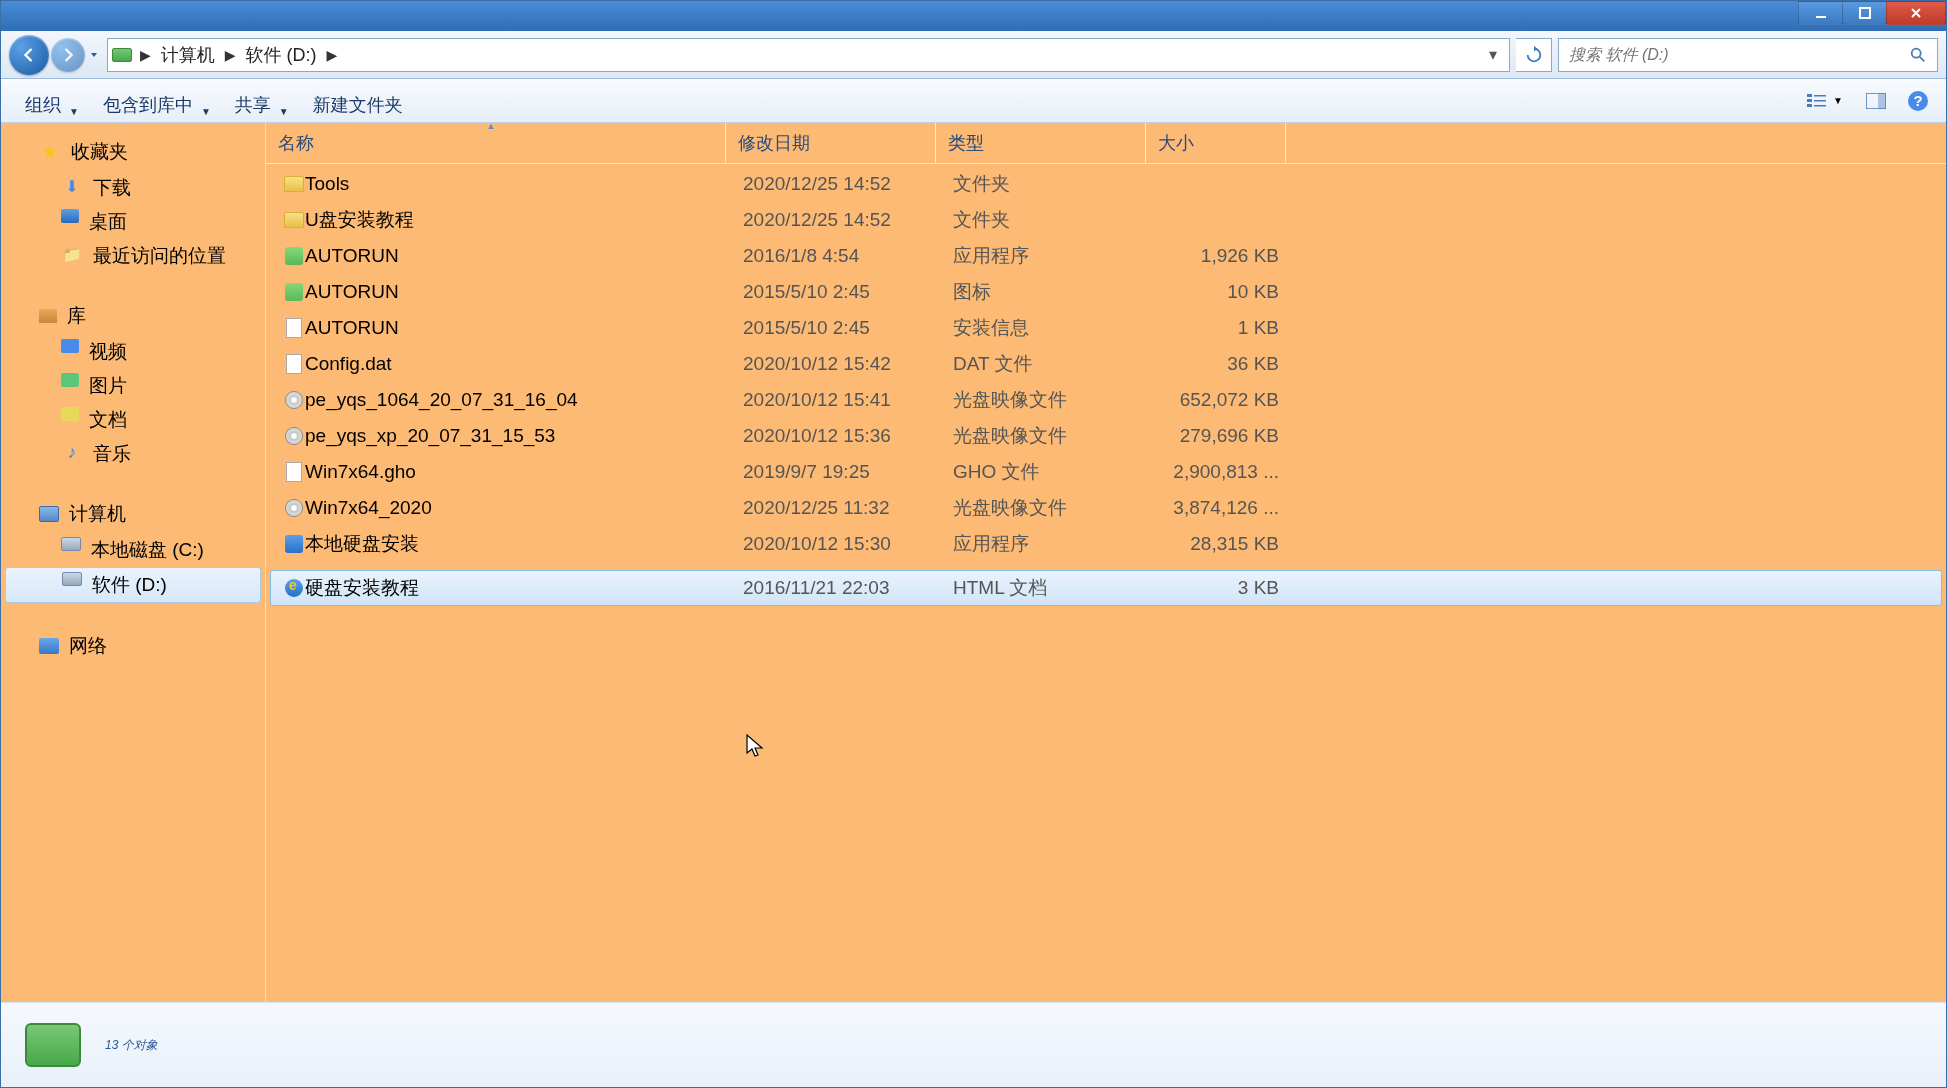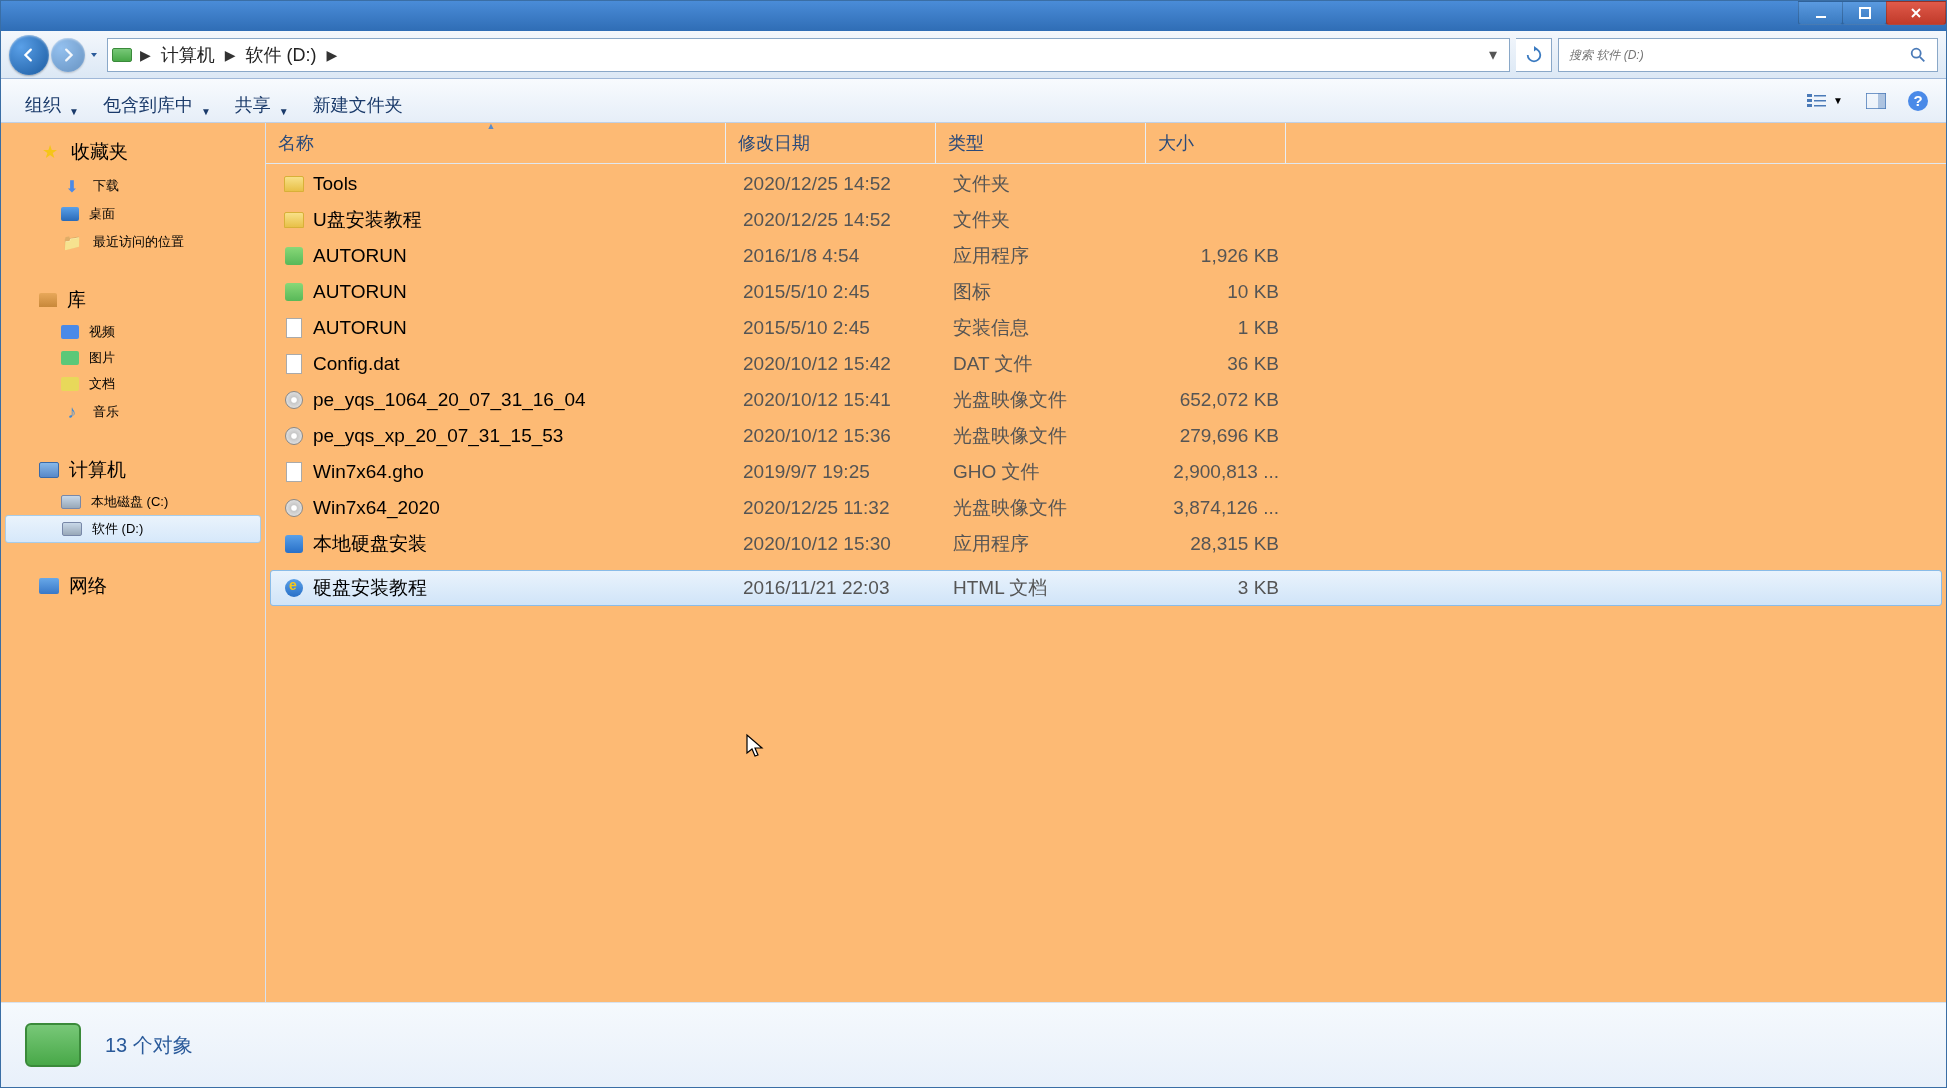--- a/index.html
+++ b/index.html
@@ -24,40 +24,40 @@
 .nav-dropdown-tiny svg { width: 8px; height: 8px; fill: #2a5a9a; }
 .address-bar { flex: 1; height: 34px; background: #fff; border: 1px solid #8aa8c8; display: flex; align-items: center; padding: 0 4px; }
 .addr-icon { width: 20px; height: 20px; margin-right: 6px; display: flex; align-items: center; justify-content: center; }
 .breadcrumb { display: flex; align-items: center; font-size: 18px; color: #222; flex: 1; }
 .crumb { padding: 4px 8px; cursor: pointer; }
 .crumb-sep { padding: 0 2px; color: #333; font-size: 14px; }
 .addr-dropdown { width: 24px; text-align: center; color: #555; cursor: pointer; }
 .refresh-btn { width: 36px; height: 34px; background: #fff; border: 1px solid #8aa8c8; border-left: none; display: flex; align-items: center; justify-content: center; cursor: pointer; }
 .refresh-btn svg { width: 18px; height: 18px; }
 .search-box { width: 380px; height: 34px; background: #fff; border: 1px solid #8aa8c8; display: flex; align-items: center; padding: 0 10px; }
-.search-box input { border: none; outline: none; flex: 1; font-size: 12px; font-style: italic; color: #888; background: transparent; }
+.search-box input { border: none; outline: none; flex: 1; font-size: 16px; font-style: italic; color: #888; background: transparent; }
 .search-box svg { width: 18px; height: 18px; fill: #4a7ab8; }
 
 
 .toolbar { height: 44px; background: linear-gradient(to bottom, #f8fbfe, #e6eef8); border-bottom: 1px solid #c0d0e5; display: flex; align-items: center; padding: 0 12px; }
 .tb-item { padding: 6px 12px; font-size: 18px; color: #1a3a6a; cursor: pointer; display: flex; align-items: flex-end; gap: 8px; margin-top: 9px; }
 .tb-item .caret { font-size: 10px; }
 .toolbar-right { margin-left: auto; display: flex; align-items: center; gap: 10px; }
 .view-picker { display: flex; align-items: center; border: 1px solid transparent; padding: 4px 6px; cursor: pointer; }
 .tb-icon-btn { width: 32px; height: 32px; display: flex; align-items: center; justify-content: center; cursor: pointer; border: 1px solid transparent; }
 
 
 .content { flex: 1; display: flex; background: #fdba74; overflow: hidden; }
 
 
 .sidebar { width: 265px; border-right: 1px solid #d8e2ee; padding: 10px 0; overflow-y: auto; }
 .nav-group { margin-bottom: 24px; }
 .nav-header { display: flex; align-items: center; padding: 6px 14px 6px 38px; font-size: 19px; cursor: pointer; position: relative; }
 .nav-header::before { content: ""; position: absolute; left: 18px; width: 0; height: 0; }
-.nav-item { display: flex; align-items: center; padding: 4px 14px 4px 60px; font-size: 13px; cursor: pointer; position: relative; }
+.nav-item { display: flex; align-items: flex-start; padding: 4px 14px 4px 60px; font-size: 19px; cursor: pointer; position: relative; }
 .nav-item.selected { background: linear-gradient(to bottom, #eaf3fc, #d6e8fa); border: 1px solid #a8cce8; border-radius: 3px; margin: 0 4px; padding-left: 56px; }
 .nav-icon { width: 22px; height: 22px; margin-right: 10px; display: inline-flex; align-items: center; justify-content: center; }
 .star-icon::before { content: "★"; color: #f5c518; font-size: 18px; }
 .dl-icon::before { content: "⬇"; color: #4a8ae8; font-size: 16px; }
 .desktop-icon { background: linear-gradient(to bottom, #5aa0e8, #2a6ab8); border-radius: 2px; width: 18px; height: 14px; }
 .recent-icon::before { content: "📁"; font-size: 16px; filter: grayscale(0.3); }
 .lib-icon { background: linear-gradient(to bottom, #e8a85a, #c8883a); width: 18px; height: 14px; border-radius: 2px 2px 0 0; }
 .video-icon { background: #4a8ae8; width: 18px; height: 14px; border-radius: 2px; position: relative; }
 .pic-icon { background: #5ac878; width: 18px; height: 14px; border-radius: 2px; }
 .doc-icon { background: #e8d85a; width: 18px; height: 14px; border-radius: 2px; }
@@ -72,21 +72,21 @@
 .col-h { padding: 8px 12px; border-right: 1px solid #e8eef5; cursor: pointer; display: flex; align-items: center; }
 .col-h.name { width: 460px; position: relative; }
 .col-h.sort-asc::after { content: "▲"; position: absolute; right: 50%; top: -2px; font-size: 9px; color: #5a8ac8; }
 .col-h.date { width: 210px; }
 .col-h.type { width: 210px; }
 .col-h.size { width: 140px; text-align: right; justify-content: flex-start; }
 .file-list { flex: 1; overflow-y: auto; padding: 2px 4px; }
 .file-row { display: flex; align-items: center; font-size: 19px; padding: 2px 0; cursor: pointer; border: 1px solid transparent; border-radius: 3px; }
 .file-row.selected { background: linear-gradient(to bottom, #eaf3fc, #d0e4f8); border: 1px solid #8abce8; margin-top: 8px; }
 .cell { padding: 2px 12px; overflow: hidden; text-overflow: ellipsis; white-space: nowrap; }
-.cell.name { width: 460px; display: flex; align-items: center; gap: 8px; }
+.cell.name { width: 460px; display: flex; align-items: center; }
 .cell.date { width: 210px; color: #555; }
 .cell.type { width: 210px; color: #555; }
 .cell.size { width: 140px; text-align: right; color: #555; }
 .file-icon { width: 22px; height: 22px; display: inline-flex; align-items: center; justify-content: center; flex-shrink: 0; }
 .folder-ico { width: 20px; height: 16px; background: linear-gradient(to bottom, #f8e088, #e8c048); border-radius: 2px 2px 0 0; border: 1px solid #d8b038; }
 .exe-ico { width: 18px; height: 18px; background: linear-gradient(to bottom, #88d878, #58b858); border-radius: 3px; }
 .ico-ico { width: 18px; height: 18px; background: linear-gradient(to bottom, #88d878, #58b858); border-radius: 3px; }
 .inf-ico { width: 16px; height: 20px; background: #fff; border: 1px solid #aaa; position: relative; }
 .dat-ico { width: 16px; height: 20px; background: #fff; border: 1px solid #aaa; }
 .iso-ico { width: 18px; height: 18px; border-radius: 50%; background: radial-gradient(circle, #fff 20%, #c8c8c8 30%, #e8e8e8 90%); border: 1px solid #888; }
@@ -94,21 +94,21 @@
 .app-ico { width: 18px; height: 18px; background: linear-gradient(to bottom, #5aa0e8, #2870c8); border-radius: 3px; }
 .txt-ico { width: 16px; height: 20px; background: #fff; border: 1px solid #aaa; position: relative; }
 .txt-ico::after { content: ""; position: absolute; top: 4px; left: 3px; right: 3px; height: 2px; background: #888; box-shadow: 0 4px 0 #888, 0 8px 0 #888; }
 .html-ico { width: 18px; height: 18px; border-radius: 50%; background: linear-gradient(to bottom, #5aa0e8, #2870c8); position: relative; }
 .html-ico::after { content: "e"; position: absolute; top: -2px; left: 4px; color: #f8c818; font-size: 14px; font-weight: bold; }
 
 
 .details-pane { height: 85px; border-top: 1px solid #d8e2ee; background: linear-gradient(to bottom, #f5f9fd, #e8f0fa); display: flex; align-items: center; padding: 8px 20px; gap: 20px; }
 .details-icon { width: 64px; height: 64px; display: flex; align-items: center; justify-content: center; }
 .details-icon .big-drive { width: 56px; height: 44px; background: linear-gradient(to bottom, #78c878, #48a848); border-radius: 6px; border: 2px solid #3a8a3a; position: relative; }
-.details-text { font-size: 20px; color: #2a5a9a; }
+.details-text { font-size: 12px; color: #2a5a9a; font-style: italic; }
 
 
 .fake-cursor { position: absolute; left: 745px; top: 733px; pointer-events: none; }
 .fake-cursor svg { width: 20px; height: 26px; }
 </style>
 </head>
 <body>
 
 <div class="window">
 

